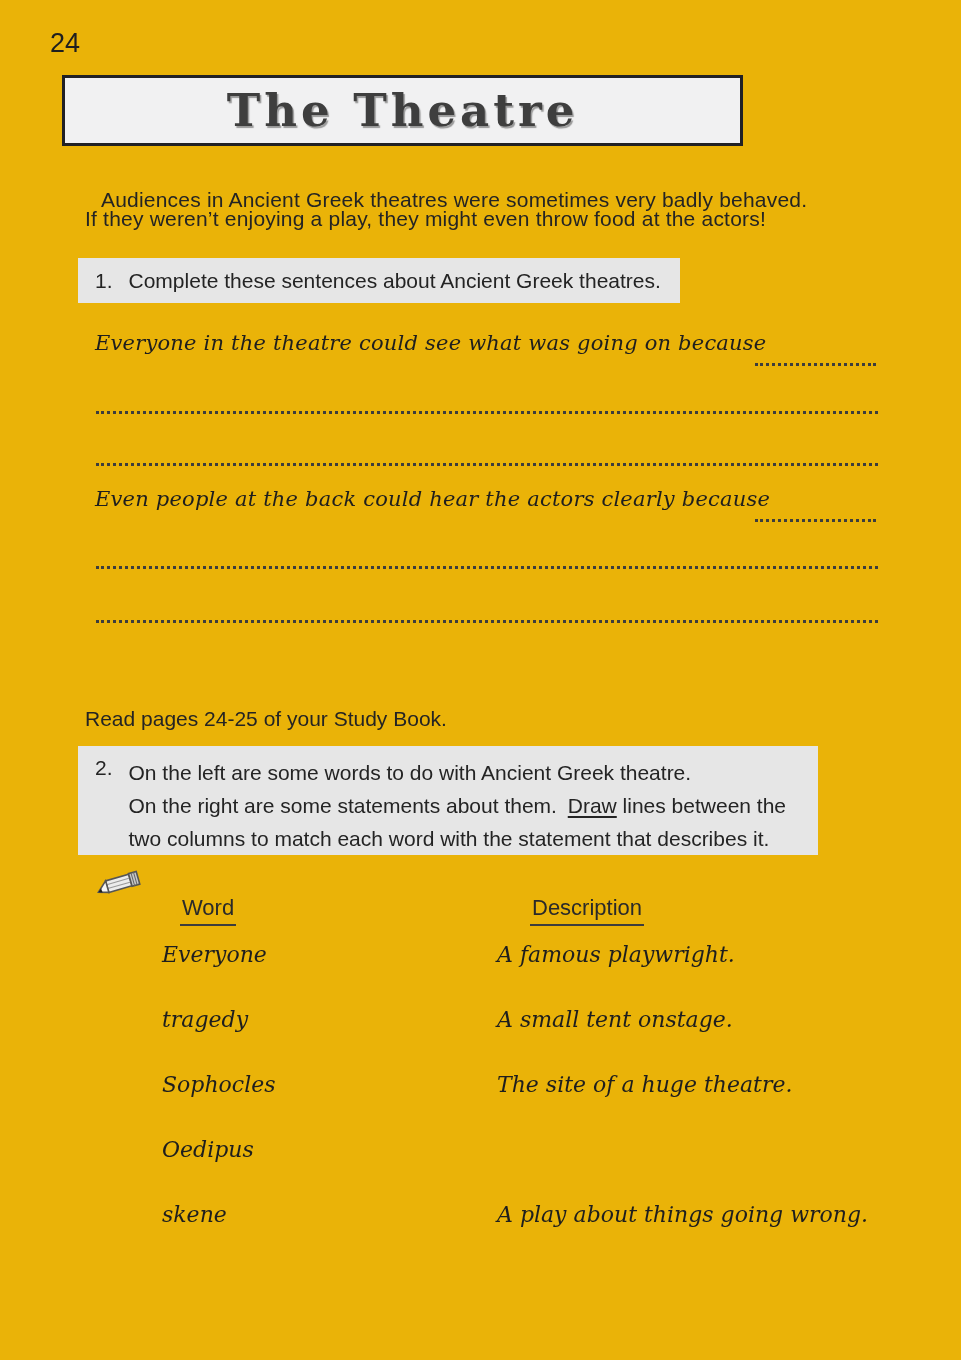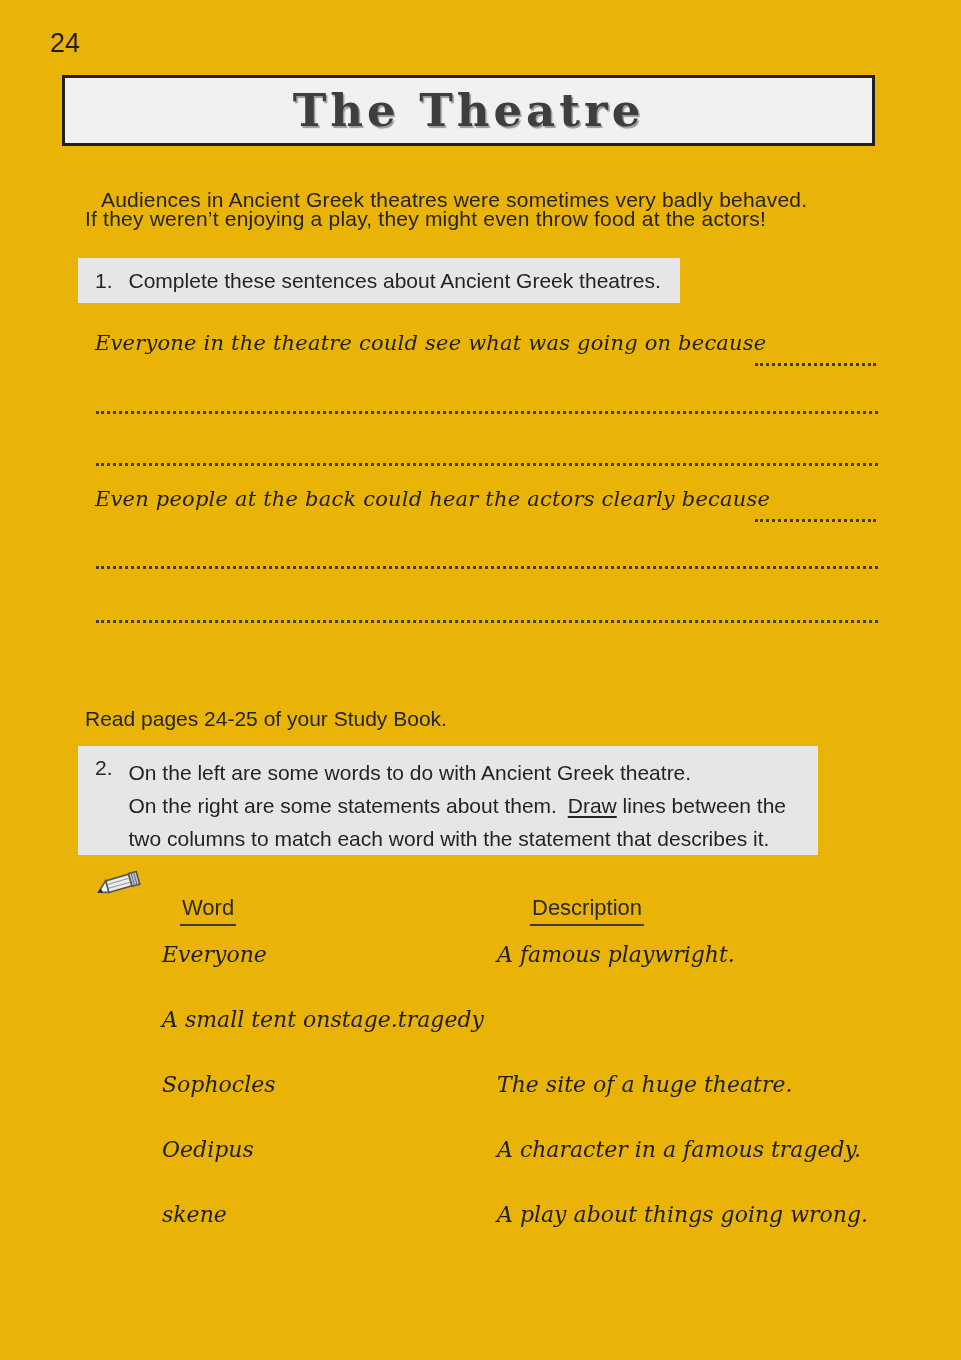--- a/index.html
+++ b/index.html
@@ -6,21 +6,21 @@
   html, body { background: #ffffff; }
   body { font-family: "Liberation Sans", sans-serif; color: #262626; }
   .page {
     position: relative; width: 961px; height: 1360px;
     background: #eab308; overflow: hidden;
   }
 
   .page-number { position: absolute; left: 50px; top: 28px; font-size: 27px; color: #1f1f1f; }
 
   .title-box {
-    position: absolute; left: 62px; top: 75px; width: 813px; height: 71px;
+    position: absolute; left: 62px; top: 75px; width: 681px; height: 71px;
     background: #f1f1f2; border: 3px solid #212125;
     display: flex; align-items: center; justify-content: center;
   }
   .title-text {
     font-family: "DejaVu Serif", serif; font-weight: bold; font-size: 45px;
     letter-spacing: 4px; color: #3e3e3e; text-shadow: 1.5px 1.5px 1px #9a9a9a;
   }
 
   .intro { position: absolute; left: 85px; font-size: 21px; color: #242424; letter-spacing: 0.2px; }
   .intro.l1 { top: 188px; margin-left: 16px; }
@@ -125,30 +125,29 @@
   </svg>
 
   <div class="col-header word">Word</div>
   <div class="col-header desc">Description</div>
 
   <div class="match-row r0">
     <span class="hand match-word">Everyone</span>
     <span class="hand match-desc">A famous playwright.</span>
   </div>
   <div class="match-row r1">
+    <span class="hand match-word">tragedy</span>
     <span class="hand match-desc">A small tent onstage.</span>
-    <span class="hand match-word">tragedy</span>
   </div>
   <div class="match-row r2">
     <span class="hand match-word">Sophocles</span>
     <span class="hand match-desc">The site of a huge theatre.</span>
   </div>
   <div class="match-row r3">
     <span class="hand match-word">Oedipus</span>
-    <span class="hand match-desc">A character in a famous tragedy.</span>
   </div>
   <div class="match-row r4">
     <span class="hand match-word">skene</span>
     <span class="hand match-desc">A play about things going wrong.</span>
   </div>
 
 
 </div>
 
 </body></html>

